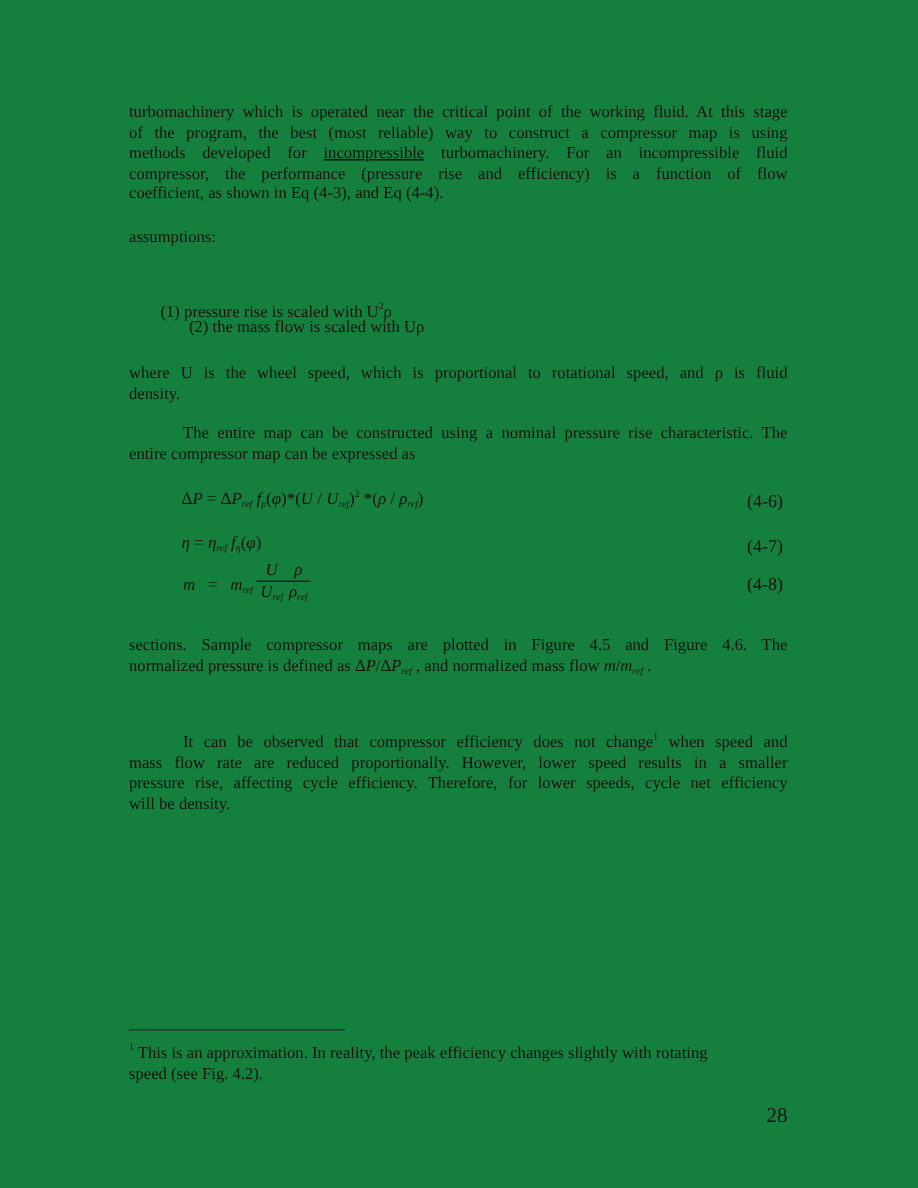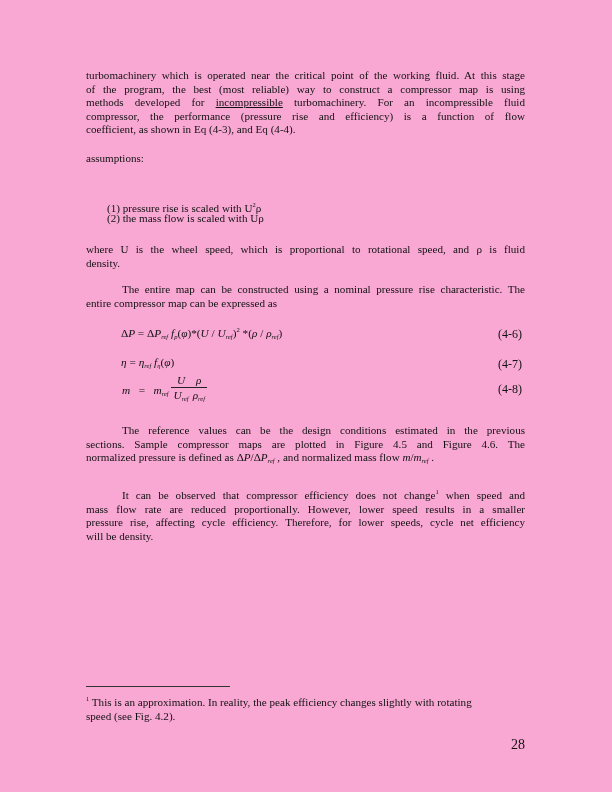--- a/index.html
+++ b/index.html
@@ -1,18 +1,18 @@
 <!DOCTYPE html>
 <html><head>
 <meta charset="utf-8">
 <style>
   html, body { margin: 0; padding: 0; background: #ffffff; }
   body { width: 612px; height: 792px; position: relative; overflow: hidden;
          font-family: "Liberation Serif", "DejaVu Serif", serif; color: #111; }
-  .page { position: absolute; left: 0; top: 0; width: 612px; height: 792px; background: #f9a8d4; }
+  .page { position: absolute; left: 0; top: 0; width: 612px; height: 792px; background: #15803d; }
   .blk { position: absolute; left: 86px; width: 439px; font-size: 11.1px; line-height: 13.6px; }
   .line { display: block; text-align: justify; text-align-last: justify; white-space: nowrap; }
   .line.last { text-align-last: left; }
   .indent { padding-left: 36px; }
   u { text-decoration: underline; }
   .list-item { position: absolute; left: 107px; font-size: 11.1px; line-height: 13.6px; white-space: nowrap; }
   .eq { position: absolute; font-size: 11.3px; font-style: italic; white-space: nowrap; }
   .eq .up { font-style: normal; }
   .eqnum { position: absolute; left: 498px; font-size: 12px; white-space: nowrap; }
   sub { font-size: 6.5px; vertical-align: -2px; }
@@ -37,21 +37,21 @@
     <span class="line last">coefficient, as shown in Eq (4-3), and Eq (4-4).</span>
   </div>
 
   <div class="blk" style="top:152px;">
     <span class="line last">assumptions:</span>
   </div>
 
   <div class="list-item" style="top:198px;">
     <span>(1)</span> <span>pressure rise is scaled with U</span><sup>2</sup><span>ρ</span>
   </div>
-  <div class="list-item" style="top:212px;">
+  <div class="list-item" style="top:212px;margin-left:19px;">
     <span>(2)</span> <span>the mass flow is scaled with Uρ</span>
   </div>
 
   <div class="blk" style="top:243px;">
     <span class="line">where U is the wheel speed, which is proportional to rotational speed, and ρ is fluid</span>
     <span class="line last">density.</span>
   </div>
 
   <div class="blk" style="top:283px;">
     <span class="line indent">The entire map can be constructed using a nominal pressure rise characteristic.  The</span>
@@ -68,21 +68,20 @@
   </div>
   <div class="eqnum" style="top:357px;">(4-7)</div>
 
   <div class="eq" style="left:122px; top:374px;">
     <span style="vertical-align:middle;">m&nbsp;&nbsp;&nbsp;<span class="up">=</span>&nbsp;&nbsp;&nbsp;m<sub>ref</sub></span>
     <span class="frac"><span class="num">U</span><span class="den">U<sub>ref</sub></span></span><span class="frac"><span class="num">ρ</span><span class="den">ρ<sub>ref</sub></span></span>
   </div>
   <div class="eqnum" style="top:382px;">(4-8)</div>
 
   <div class="blk" style="top:424px;">
-    <span class="line indent">The reference values can be the design conditions estimated in the previous</span>
     <span class="line">sections.  Sample compressor maps are plotted in Figure 4.5 and Figure 4.6.  The</span>
     <span class="line last"><span>normalized pressure is defined as</span> <i><span style="font-style:normal">Δ</span>P<span style="font-style:normal">/</span><span style="font-style:normal">Δ</span>P<sub>ref</sub></i> <span>, and normalized mass flow</span> <i>m<span style="font-style:normal">/</span>m<sub>ref</sub></i> <span>.</span></span>
   </div>
 
   <div class="blk" style="top:485px;">
     <span class="line indent"><span>It can be observed that compressor efficiency does not change</span><sup>1</sup><span> when speed and</span></span>
     <span class="line">mass flow rate are reduced proportionally. However, lower speed results in a smaller</span>
     <span class="line">pressure rise, affecting cycle efficiency. Therefore, for lower speeds, cycle net efficiency</span>
     <span class="line last">will be density.</span>
   </div>

